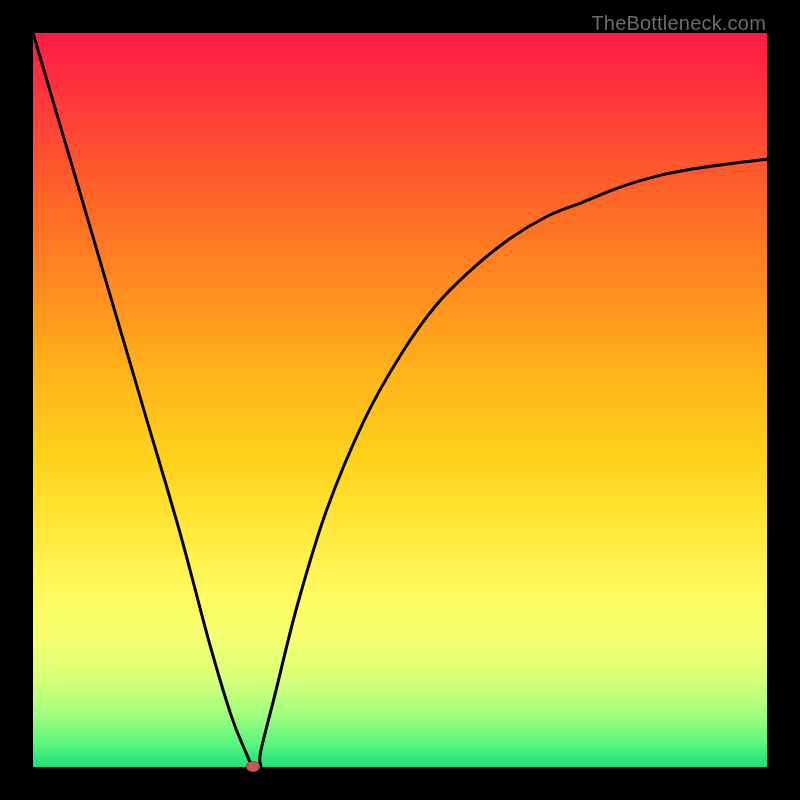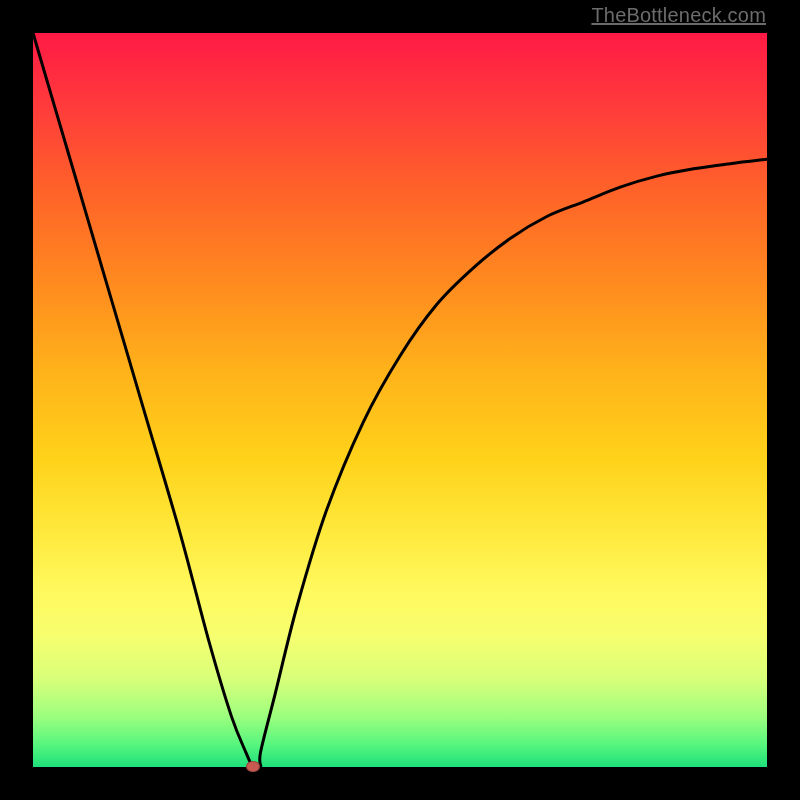--- a/index.html
+++ b/index.html
@@ -36,28 +36,27 @@
       #fff95e 76%,
       #f7ff6e 82%,
       #d8ff7a 88%,
       #9eff7e 93%,
       #56f57e 97%,
       #1ee07a 100%
     );
   }
   .watermark {
     position: absolute;
-    top: 4px;
+    top: 12px;
     right: 34px;
     color: #6c6c6c;
     font-size: 20px;
     font-weight: 500;
     letter-spacing: 0.2px;
     user-select: none;
-    text-decoration: underline;
   }
   svg.curve {
     position: absolute;
     left: 0;
     top: 0;
     width: 734px;
     height: 734px;
     overflow: visible;
   }
   .marker {

